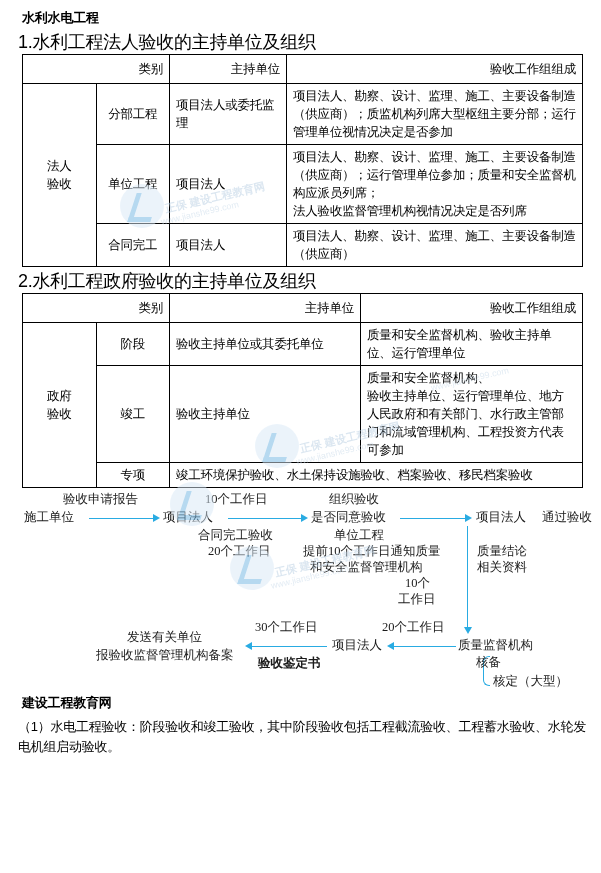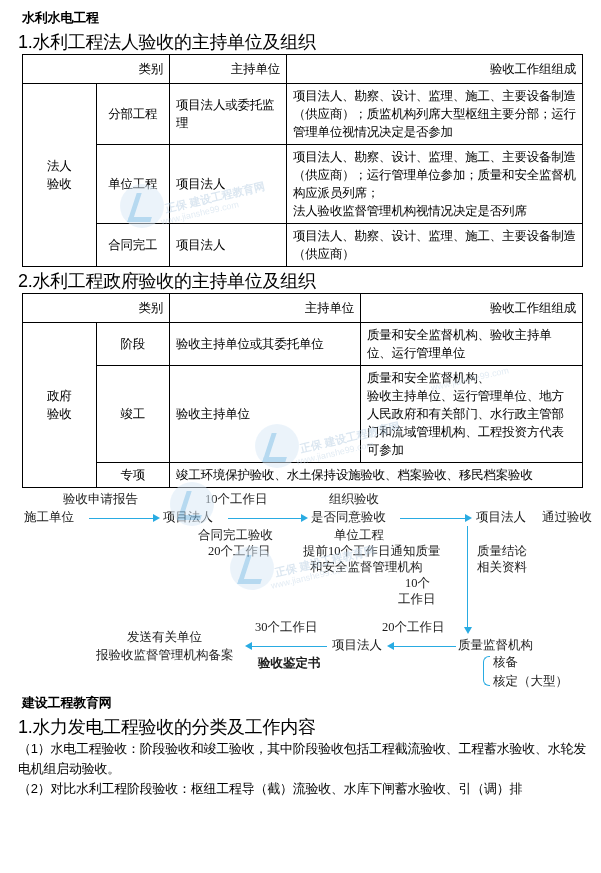--- a/index.html
+++ b/index.html
@@ -287,34 +287,32 @@
 
     <div class="lbl" style="left:255px; top:132px;">30个工作日</div>
     <div class="lbl" style="left:258px; top:168px;font-weight:bold;">验收鉴定书</div>
     <div class="ln hline" style="left:252px; top:158px; width:75px;"></div>
     <div class="arrow-l" style="left:245px; top:154px;"></div>
 
     <div class="lbl" style="left:127px; top:142px;">发送有关单位</div>
     <div class="lbl" style="left:96px; top:160px;">报验收监督管理机构备案</div>
 
     <div class="brace" style="left:483px; top:168px; height:28px;"></div>
-    <div class="lbl" style="left:493px; top:167px;">核备</div>
+    <div class="lbl" style="left:476px; top:167px;">核备</div>
     <div class="lbl" style="left:493px; top:186px;">核定（大型）</div>
 
     <div class="wm" style="left:230px; top:58px;">
       <div class="swirl"></div>
       <div class="wtext" style="left:44px; top:8px;">正保 建设工程教育网</div>
       <div class="wtext small" style="left:40px; top:26px;">www.jianshe99.com</div>
     </div>
   </div>
 
   <h1 class="section-title" style="padding-top:2px">建设工程教育网</h1>
-  <div class="sub-title">1.水力发电工程验收的分类及工作内容</div>
   <p class="body-p">（1）水电工程验收：阶段验收和竣工验收，其中阶段验收包括工程截流验收、工程蓄水验收、水轮发电机组启动验收。</p>
-  <p class="body-p">（2）对比水利工程阶段验收：枢纽工程导（截）流验收、水库下闸蓄水验收、引（调）排</p>
 
   <div class="wm" style="left:120px; top:180px;">
     <div class="swirl"></div>
     <div class="wtext" style="left:44px; top:6px;">正保 建设工程教育网</div>
     <div class="wtext small" style="left:40px; top:24px;">www.jianshe99.com</div>
   </div>
 
   <div class="wm" style="left:255px; top:420px;">
     <div class="swirl"></div>
     <div class="wtext" style="left:44px; top:6px;">正保 建设工程教育网</div>

